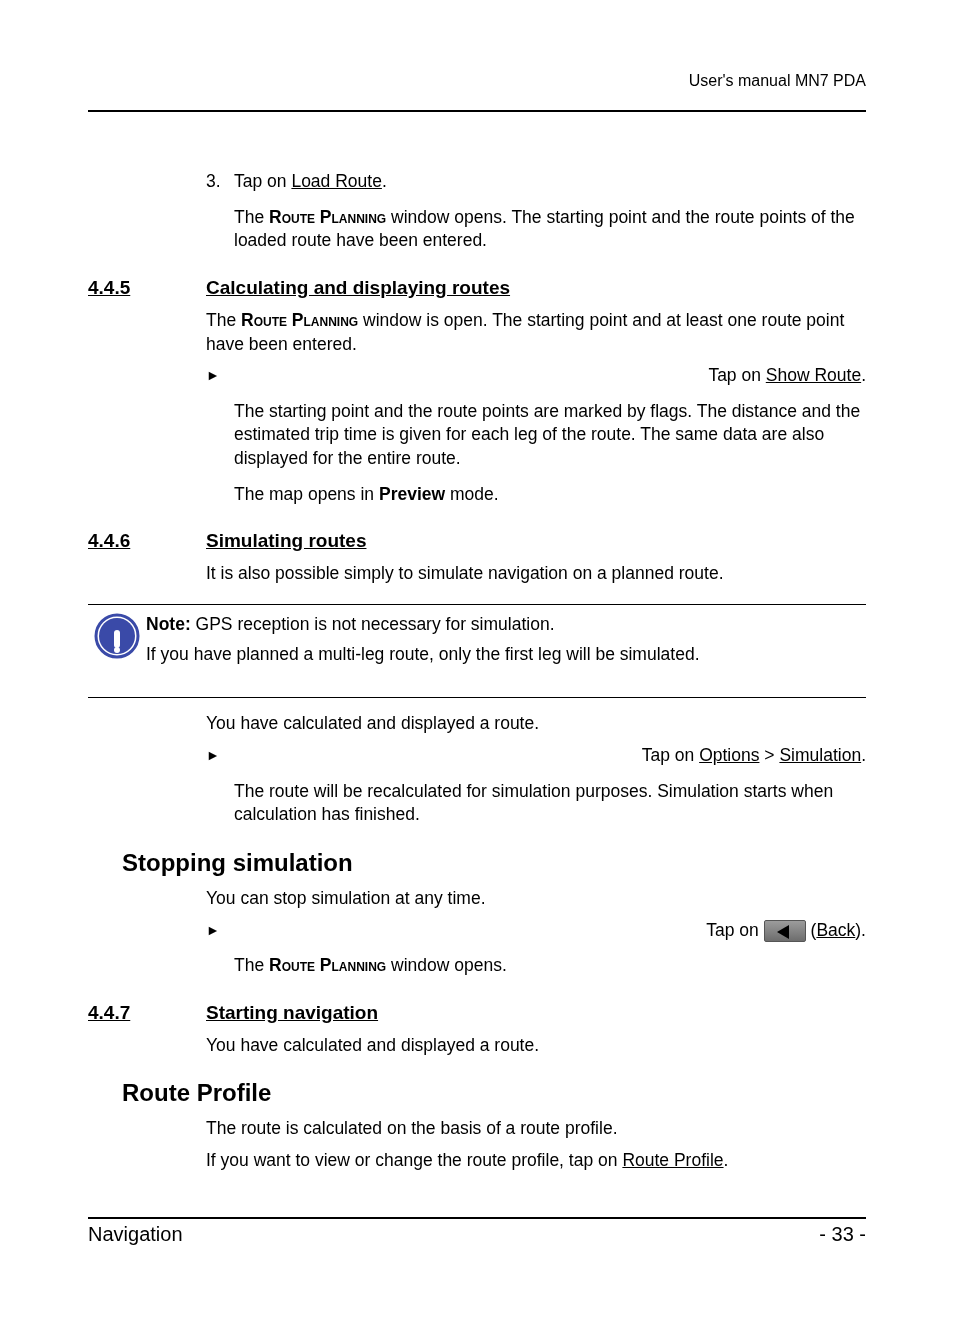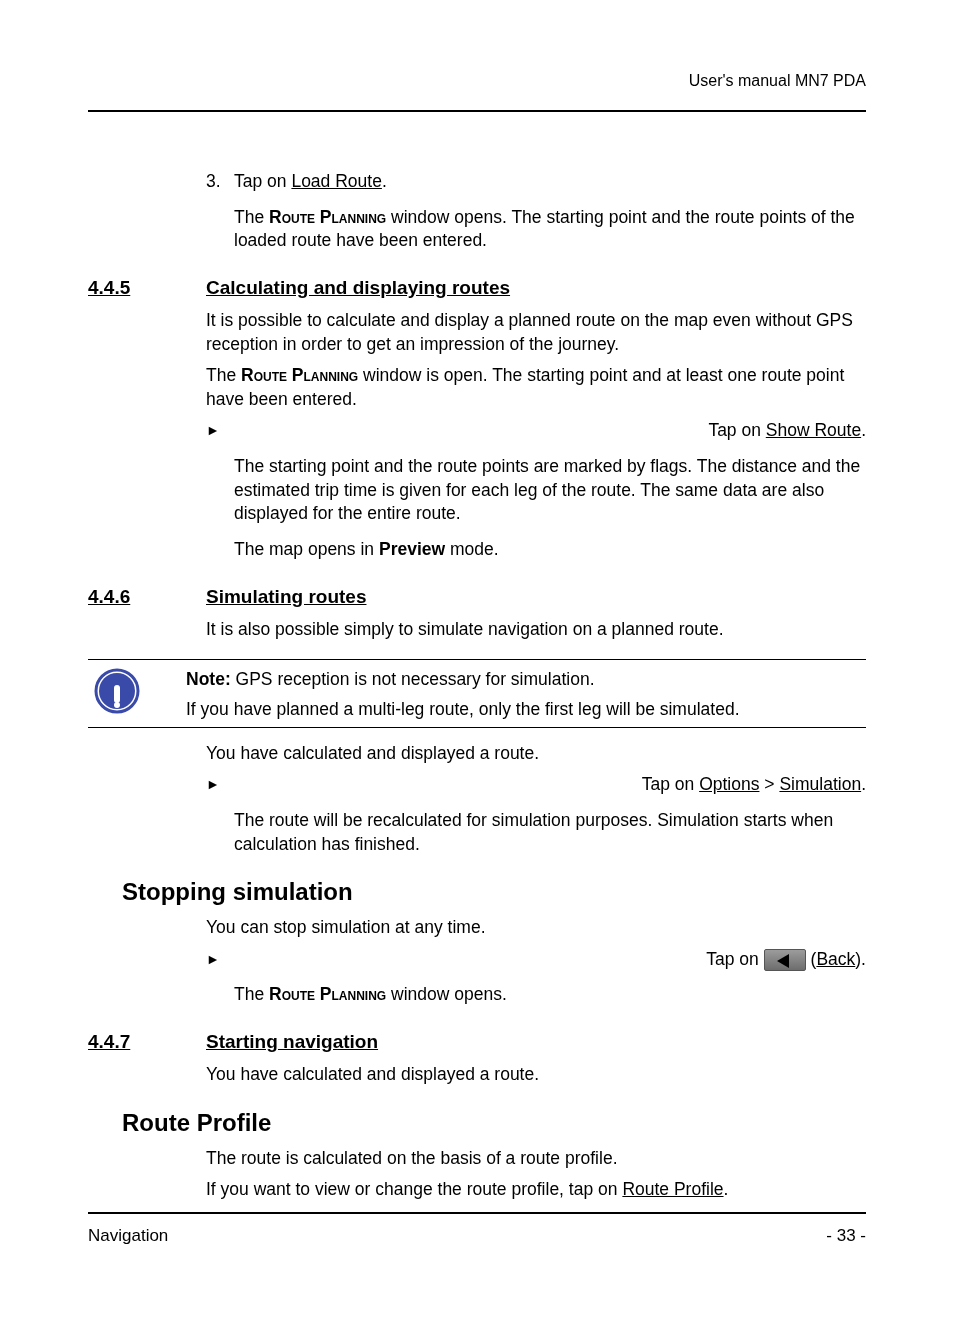--- a/index.html
+++ b/index.html
@@ -24,32 +24,32 @@
 
   .h-sub { margin-left: 34px; font-size: 24px; font-weight: bold; margin-top: 22px; margin-bottom: 10px; }
 
   .bullet-block { margin-left: 118px; display: flex; font-size: 17.5px; line-height: 1.35; margin-top: 6px; }
   .bullet-sym { width: 28px; flex-shrink: 0; font-size: 14px; padding-top: 2px; }
   .bullet-body { flex: 1; text-align: right; }
 
   .u { text-decoration: underline; }
   .sc { font-variant: small-caps; }
 
-  .note-box { display: flex; align-items: flex-start; border-top: 1.5px solid #000; border-bottom: 1.5px solid #000; margin-top: 18px; margin-bottom: 14px; padding: 6px 0 0 0; gap: 40px; }
+  .note-box { display: flex; align-items: flex-start; border-top: 1.5px solid #000; border-bottom: 1.5px solid #000; margin-top: 18px; margin-bottom: 14px; padding: 6px 0 26px 0; }
   .note-icon-wrap { width: 58px; flex-shrink: 0; display: flex; justify-content: center; padding-top: 2px; }
   .note-text { flex: 1; font-size: 17.5px; line-height: 1.5; }
   .note-text p { margin-bottom: 4px; }
 
   .back-btn { display: inline-block; vertical-align: middle; width: 42px; height: 22px; background: linear-gradient(#9c9c9c, #6d6d6d); border: 1px solid #555; position: relative; border-radius: 2px; }
   .back-btn::before {
     content: ""; position: absolute; left: 12px; top: 4px;
     width: 0; height: 0; border-top: 7px solid transparent; border-bottom: 7px solid transparent; border-right: 12px solid #000;
   }
 
-  .footer { position: absolute; left: 88px; right: 88px; bottom: 58px; border-top: 2px solid #000; display: flex; justify-content: space-between; padding-top: 12px; font-size: 17px; }
+  .footer { position: absolute; left: 88px; right: 88px; bottom: 58px; border-top: 2px solid #000; display: flex; justify-content: space-between; padding-top: 4px; font-size: 20px; }
 </style>
 </head>
 <body>
 
 <div class="page">
 
   <div class="header-area">
     <div class="running-head">User's manual MN7 PDA</div>
     <div class="header-rule"></div>
   </div>
@@ -67,21 +67,20 @@
 
     <p class="body-para-indent">
       <span>The </span><b class="sc">Route Planning</b><span> window opens. The starting point and the route points of the loaded route have been entered.</span>
     </p>
 
     <div class="h-sec">
       <span class="h-sec-num">4.4.5</span>
       <span class="h-sec-title">Calculating and displaying routes</span>
     </div>
 
-    <p class="body-para">It is possible to calculate and display a planned route on the map even without GPS reception in order to get an impression of the journey.</p>
 
     <p class="body-para">
       <span>The </span><b class="sc">Route Planning</b><span> window is open. The starting point and at least one route point have been entered.</span>
     </p>
 
     <div class="bullet-block">
       <span class="bullet-sym">►</span>
       <div class="bullet-body">
         <span>Tap on </span><span class="u">Show Route</span><span>.</span>
       </div>

